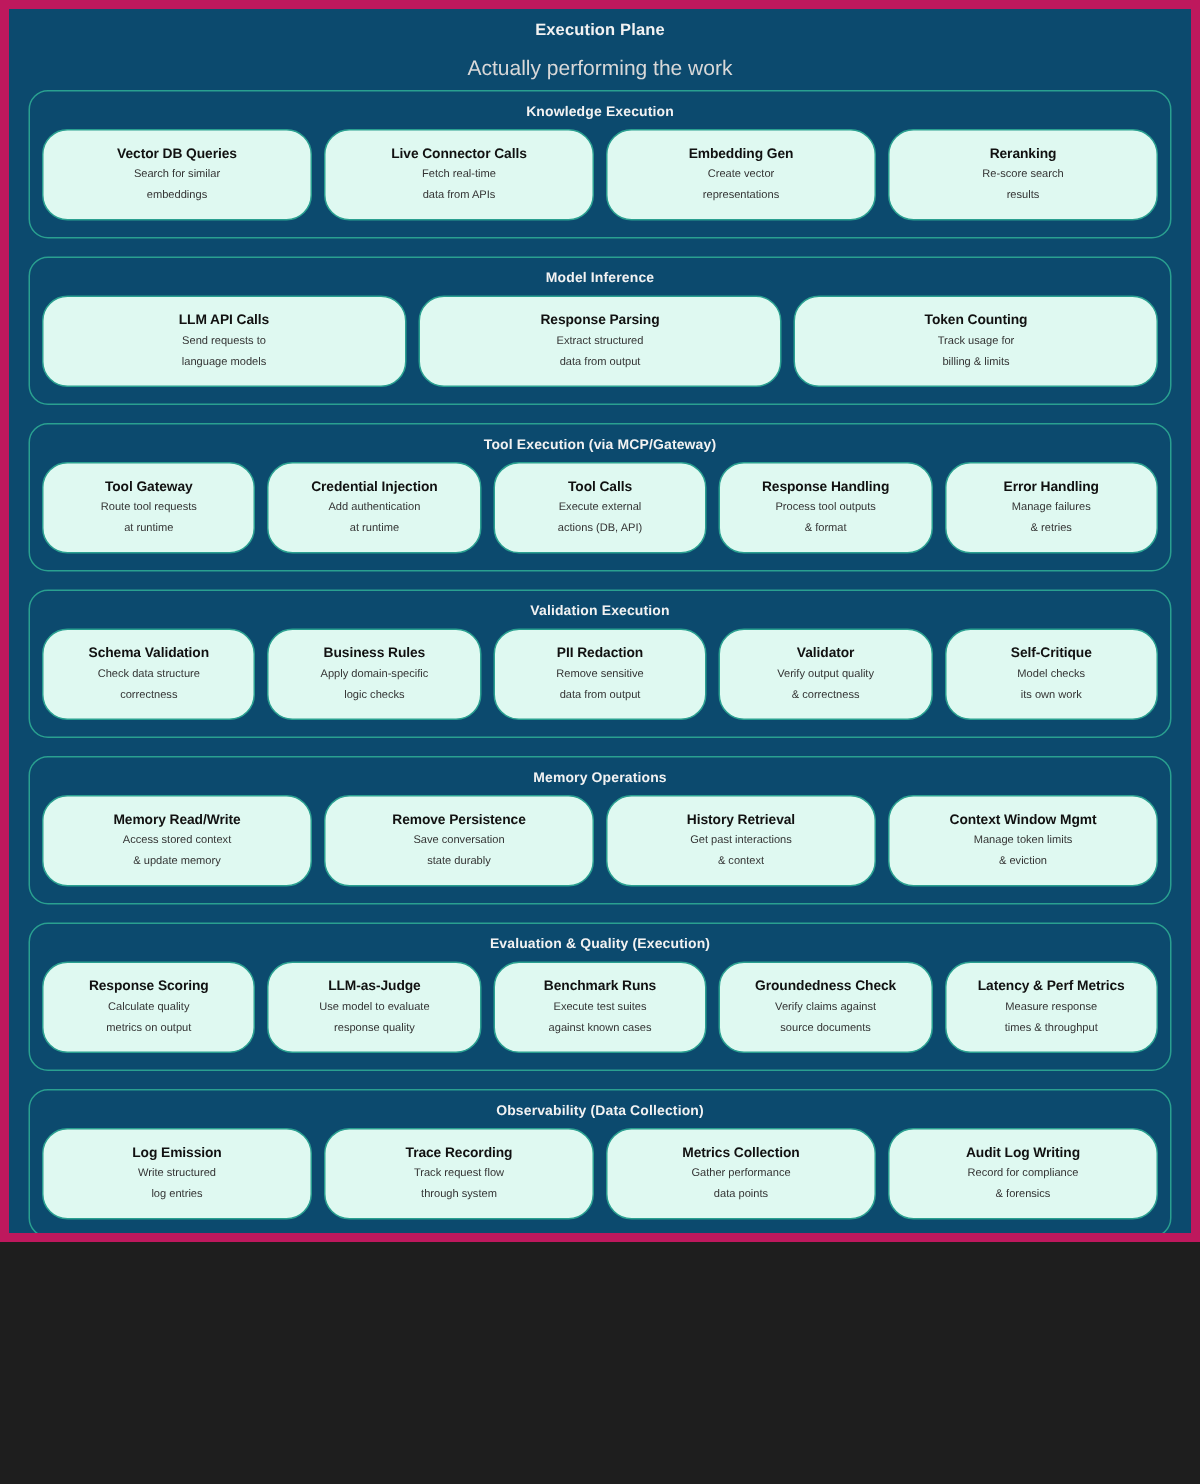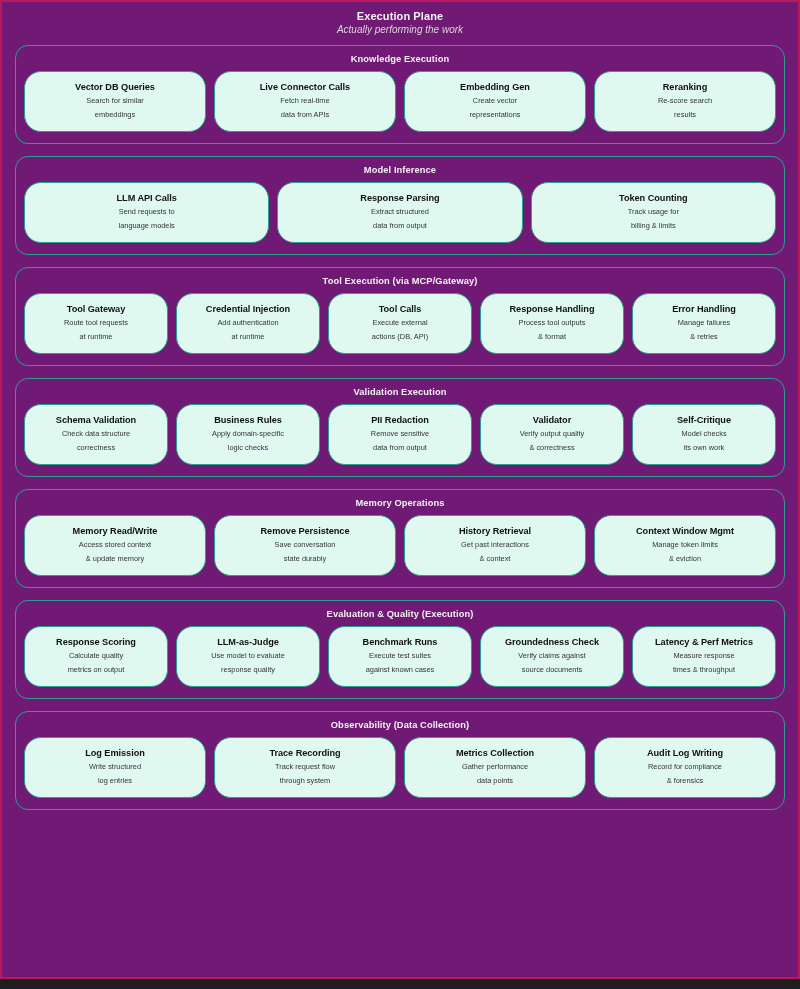--- a/index.html
+++ b/index.html
@@ -6,44 +6,43 @@
     margin: 0;
     padding: 0;
     background: #1e1e1e;
   }
   body {
     font-family: "Liberation Sans", sans-serif;
   }
   #canvas {
     position: relative;
     width: 800px;
-    height: 979px;
-    background: #701a75;
-    border: 2px solid #be185d;
+    height: 828px;
+    background: #0c4a6e;
+    border: 6px solid #be185d;
     box-sizing: border-box;
     overflow: hidden;
   }
   .header {
     text-align: center;
     padding-top: 7px;
   }
   .header-title {
     color: #f2f2f2;
     font-size: 11px;
     font-weight: bold;
     letter-spacing: 0.1px;
     line-height: 14px;
   }
   .header-subtitle {
     color: #d8d8d8;
-    font-size: 10px;
+    font-size: 14px;
     font-weight: normal;
     line-height: 12px;
-    margin-top: 1px;
-    font-style: italic;
+    margin-top: 12px;
   }
   .sections {
     padding: 9px 13px 0 13px;
   }
   .section {
     border: 1.1px solid #2aa090;
     border-radius: 13px;
     margin-bottom: 12px;
     padding: 7px 8px 11px 8px;
     box-sizing: border-box;

